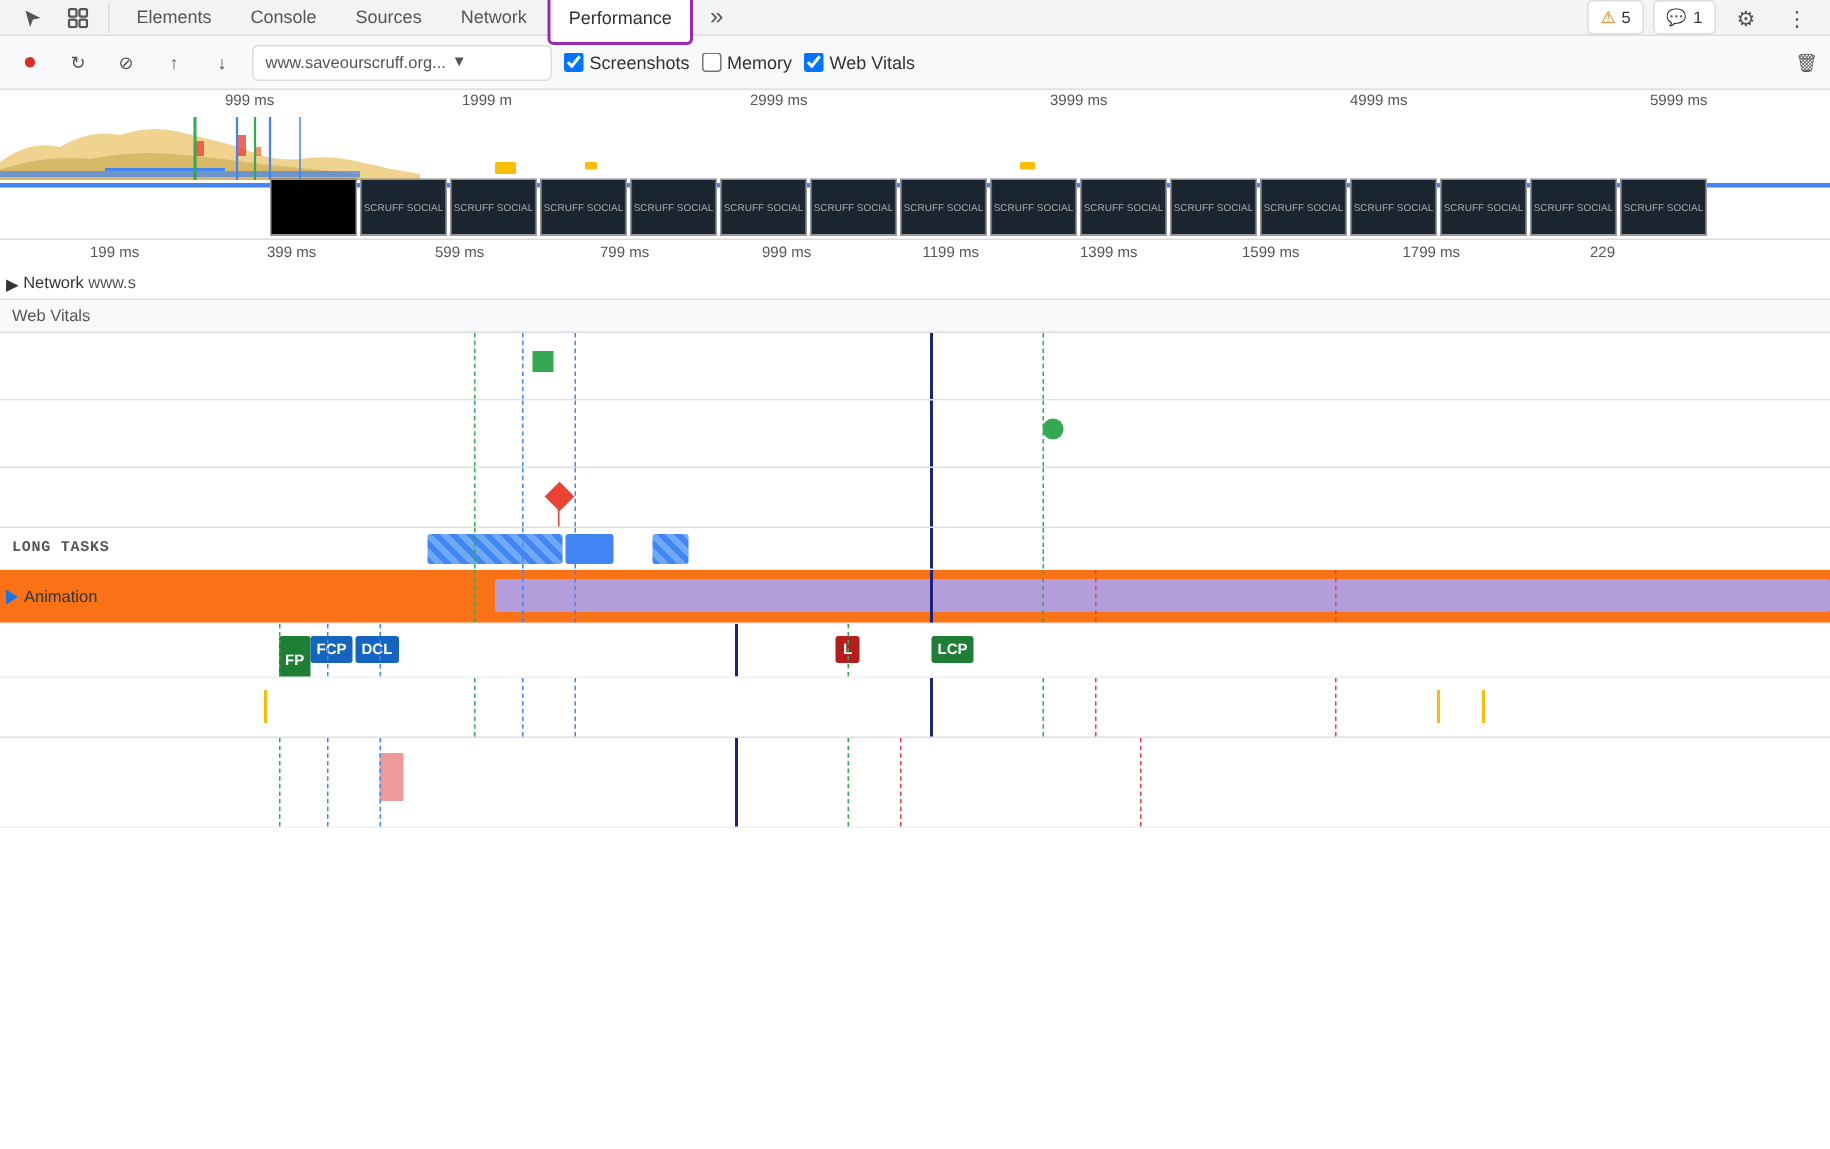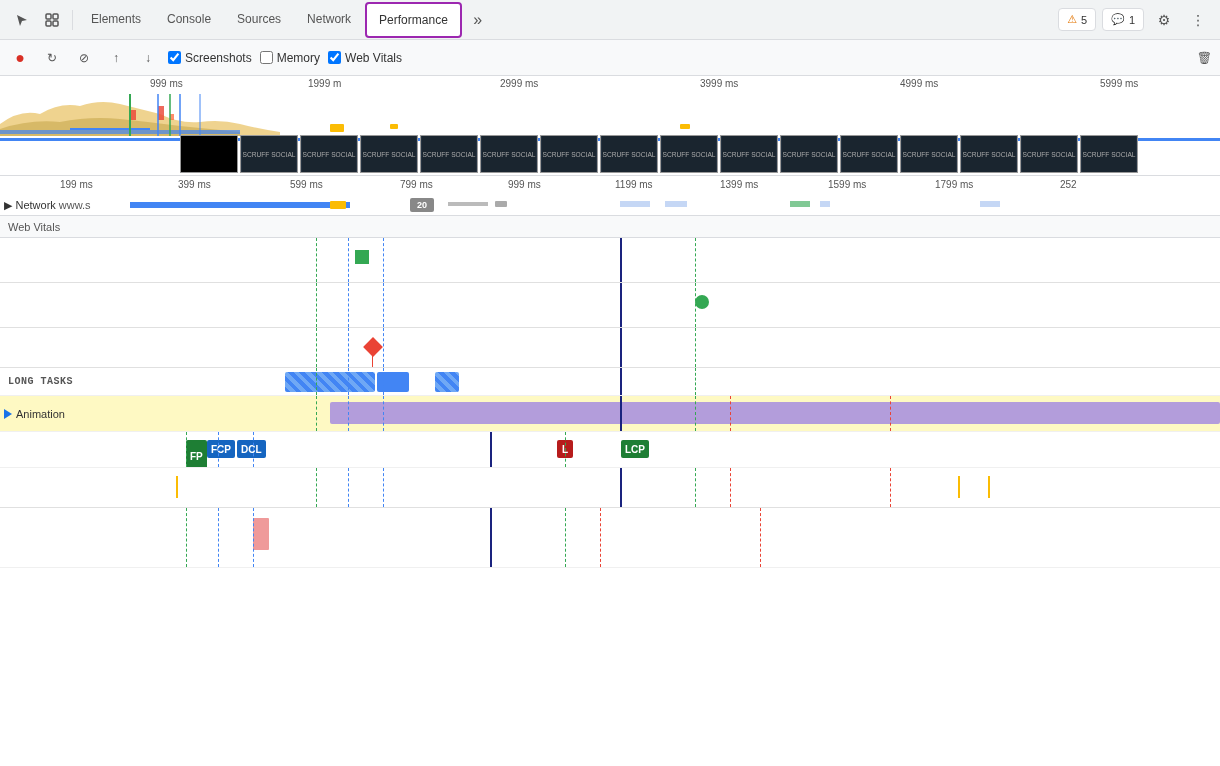--- a/index.html
+++ b/index.html
@@ -10,21 +10,21 @@
       color: #333;
       width: 1220px;
       height: 766px;
       overflow: hidden;
     }
 
     
     .tab-bar {
       display: flex;
       align-items: center;
-      height: 40px;
+      height: 24px;
       background: #f1f3f4;
       border-bottom: 1px solid #dadce0;
       padding: 0 8px;
     }
     .tab-bar-left {
       display: flex;
       align-items: center;
       gap: 2px;
     }
     .icon-btn {
@@ -208,21 +208,21 @@
     .long-tasks-lane {
       flex: 1;
       position: relative;
     }
 
     
     .animation-row {
       display: flex;
       height: 36px;
       border-bottom: 1px solid #f0f0f0;
-      background: #fef9c3;
+      background: #f97316;
       position: relative;
     }
     .animation-label {
       width: 130px;
       flex-shrink: 0;
       display: flex;
       align-items: center;
       padding-left: 4px;
       font-size: 11px;
       color: #333;
@@ -321,20 +321,24 @@
     <div class="icon-btn">⋮</div>
   </div>
 </div>
 
 <div class="toolbar">
   <div class="toolbar-btn record">●</div>
   <div class="toolbar-btn">↻</div>
   <div class="toolbar-btn">⊘</div>
   <div class="toolbar-btn">↑</div>
   <div class="toolbar-btn">↓</div>
+  <div class="url-bar">
+    <span class="url-text">www.saveourscruff.org...</span>
+    <span style="color:#555;font-size:10px;">▼</span>
+  </div>
   <label class="checkbox-group">
     <input type="checkbox" checked="" style="">
     <span>Screenshots</span>
   </label>
   <label class="checkbox-group">
     <input type="checkbox" style="">
     <span>Memory</span>
   </label>
   <label class="checkbox-group">
     <input type="checkbox" checked="" style="">
@@ -484,49 +488,29 @@
 
   <span style="position:absolute;top:3px;left:60px;font-size:10px;color:#555;">199 ms</span>
   <span style="position:absolute;top:3px;left:178px;font-size:10px;color:#555;">399 ms</span>
   <span style="position:absolute;top:3px;left:290px;font-size:10px;color:#555;">599 ms</span>
   <span style="position:absolute;top:3px;left:400px;font-size:10px;color:#555;">799 ms</span>
   <span style="position:absolute;top:3px;left:508px;font-size:10px;color:#555;">999 ms</span>
   <span style="position:absolute;top:3px;left:615px;font-size:10px;color:#555;">1199 ms</span>
   <span style="position:absolute;top:3px;left:720px;font-size:10px;color:#555;">1399 ms</span>
   <span style="position:absolute;top:3px;left:828px;font-size:10px;color:#555;">1599 ms</span>
   <span style="position:absolute;top:3px;left:935px;font-size:10px;color:#555;">1799 ms</span>
-  <span style="position:absolute;top:3px;left:1060px;font-size:10px;color:#555;">252</span>
+  <span style="position:absolute;top:3px;left:1060px;font-size:10px;color:#555;">229</span>
 
   <div style="position:absolute;top:20px;left:0;right:0;height:18px;display:flex;align-items:center;">
     <div style="display:flex;align-items:center;width:130px;flex-shrink:0;padding-left:4px;gap:3px;">
       <span style="font-size:11px;color:#333;">▶</span>
       <span style="font-size:11px;color:#333;">Network</span>
       <span style="font-size:11px;color:#555;">www.s</span>
     </div>
 
-    <div style="position:relative;flex:1;height:18px;">
-
-      <div style="position:absolute;left:0;top:6px;width:220px;height:6px;background:#4285f4;"></div>
-
-      <div style="position:absolute;left:200px;top:5px;width:16px;height:8px;background:#fbbc04;border-radius:1px;"></div>
-
-      <div style="position:absolute;left:280px;top:2px;width:24px;height:14px;background:#888;border-radius:2px;display:flex;align-items:center;justify-content:center;color:#fff;font-size:9px;font-weight:bold;">20</div>
-
-      <div style="position:absolute;left:318px;top:6px;width:40px;height:4px;background:#bbb;"></div>
-      <div style="position:absolute;left:365px;top:5px;width:12px;height:6px;background:#aaa;border-radius:1px;"></div>
-      <div style="position:absolute;left:383px;top:5px;width=8px;height:6px;background:#aaa;border-radius:1px;"></div>
-
-      <div style="position:absolute;left:490px;top:5px;width:30px;height:6px;background:#c5d7f5;"></div>
-      <div style="position:absolute;left:535px;top:5px;width:22px;height:6px;background:#c5d7f5;"></div>
-
-      <div style="position:absolute;left:660px;top:5px;width:20px;height:6px;background:#81c995;"></div>
-      <div style="position:absolute;left:690px;top:5px;width:10px;height:6px;background:#c5d7f5;"></div>
-
-      <div style="position:absolute;left:850px;top:5px;width:20px;height:6px;background:#c5d7f5;"></div>
-    </div>
   </div>
 </div>
 
 <div class="section-label">
   <span>Web Vitals</span>
 </div>
 
 <div style="height:45px;background:#fff;border-bottom:1px solid #e0e0e0;position:relative;">
 
   <div style="position:absolute;left:355px;top:12px;width:14px;height:14px;background:#34a853;border-radius:50;"></div>

